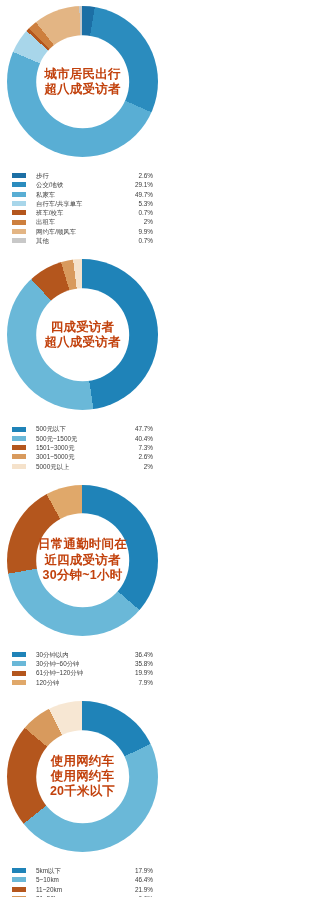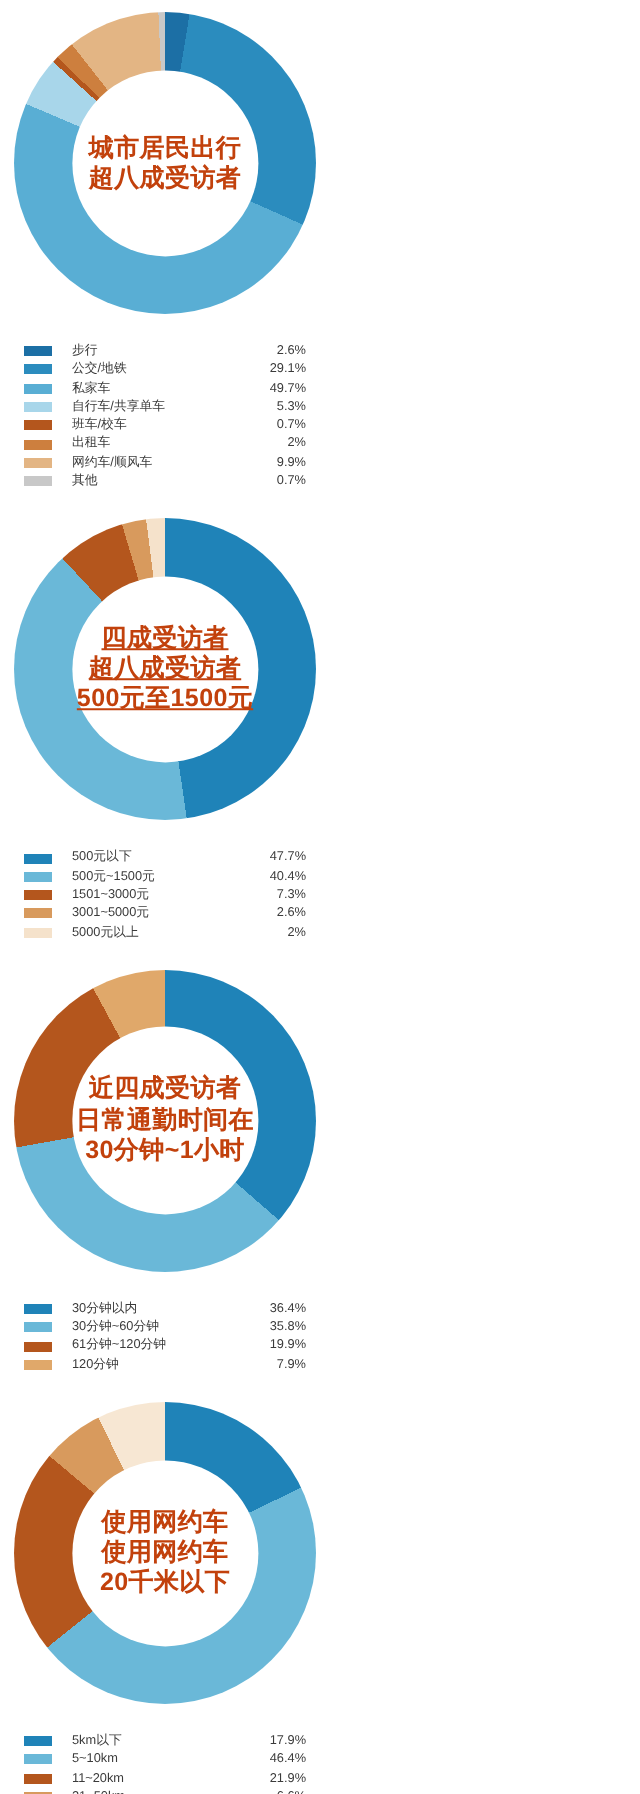--- a/index.html
+++ b/index.html
@@ -43,21 +43,21 @@
     text-align:center;
     font-weight:bold;
     color:#c2410c;
     line-height:1.22;
     letter-spacing:.2px;
     pointer-events:none;
   }
   .center-text .ln{display:block;white-space:nowrap;}
 
   .ct-1 .ln{font-size:12.5px;}
-  .ct-2 .ln{font-size:12.5px;text-decoration:underline;}
+  .ct-2 .ln{font-size:12.5px;}
   .ct-3 .ln{font-size:12.5px;}
   .ct-4 .ln{font-size:12.5px;}
 
   
   .legend{
     margin:4px auto 0;
     width:141px;
     padding-left:0;
   }
   .legend-row{
@@ -154,21 +154,20 @@
   <div class="sp-b"></div>
 
   <div class="block">
     <div class="donut-wrap">
       <div class="donut" style="background: conic-gradient(rgb(31, 131, 184) 0deg, rgb(31, 131, 184) 171.72deg, rgb(106, 184, 216) 171.72deg, rgb(106, 184, 216) 317.16deg, rgb(180, 86, 29) 317.16deg, rgb(180, 86, 29) 343.44deg, rgb(216, 154, 93) 343.44deg, rgb(216, 154, 93) 352.8deg, rgb(245, 226, 203) 352.8deg, rgb(245, 226, 203) 360deg);">
         <div class="hole"></div>
       </div>
       <div class="center-text ct-2">
         <span class="ln">四成受访者</span>
         <span class="ln">超八成受访者</span>
-        <span class="ln">500元至1500元</span>
       </div>
     </div>
     <div class="sp-a"></div>
     <div class="legend">
         <div class="legend-row">
           <span class="sw" style="background: rgb(31, 131, 184);"></span>
           <span class="lbl">500元以下</span>
           <span class="val">47.7%</span>
         </div>
         <div class="legend-row">
@@ -195,22 +194,22 @@
   </div>
 
   <div class="sp-b"></div>
 
   <div class="block">
     <div class="donut-wrap">
       <div class="donut" style="background: conic-gradient(rgb(31, 131, 184) 0deg, rgb(31, 131, 184) 131.04deg, rgb(106, 184, 216) 131.04deg, rgb(106, 184, 216) 259.92deg, rgb(180, 86, 29) 259.92deg, rgb(180, 86, 29) 331.56deg, rgb(224, 168, 106) 331.56deg, rgb(224, 168, 106) 360deg);">
         <div class="hole"></div>
       </div>
       <div class="center-text ct-3">
+        <span class="ln">日常通勤时间在</span>
         <span class="ln">近四成受访者</span>
-        <span class="ln">日常通勤时间在</span>
         <span class="ln">30分钟~1小时</span>
       </div>
     </div>
     <div class="sp-a"></div>
     <div class="legend">
         <div class="legend-row">
           <span class="sw" style="background: rgb(31, 131, 184);"></span>
           <span class="lbl">30分钟以内</span>
           <span class="val">36.4%</span>
         </div>

